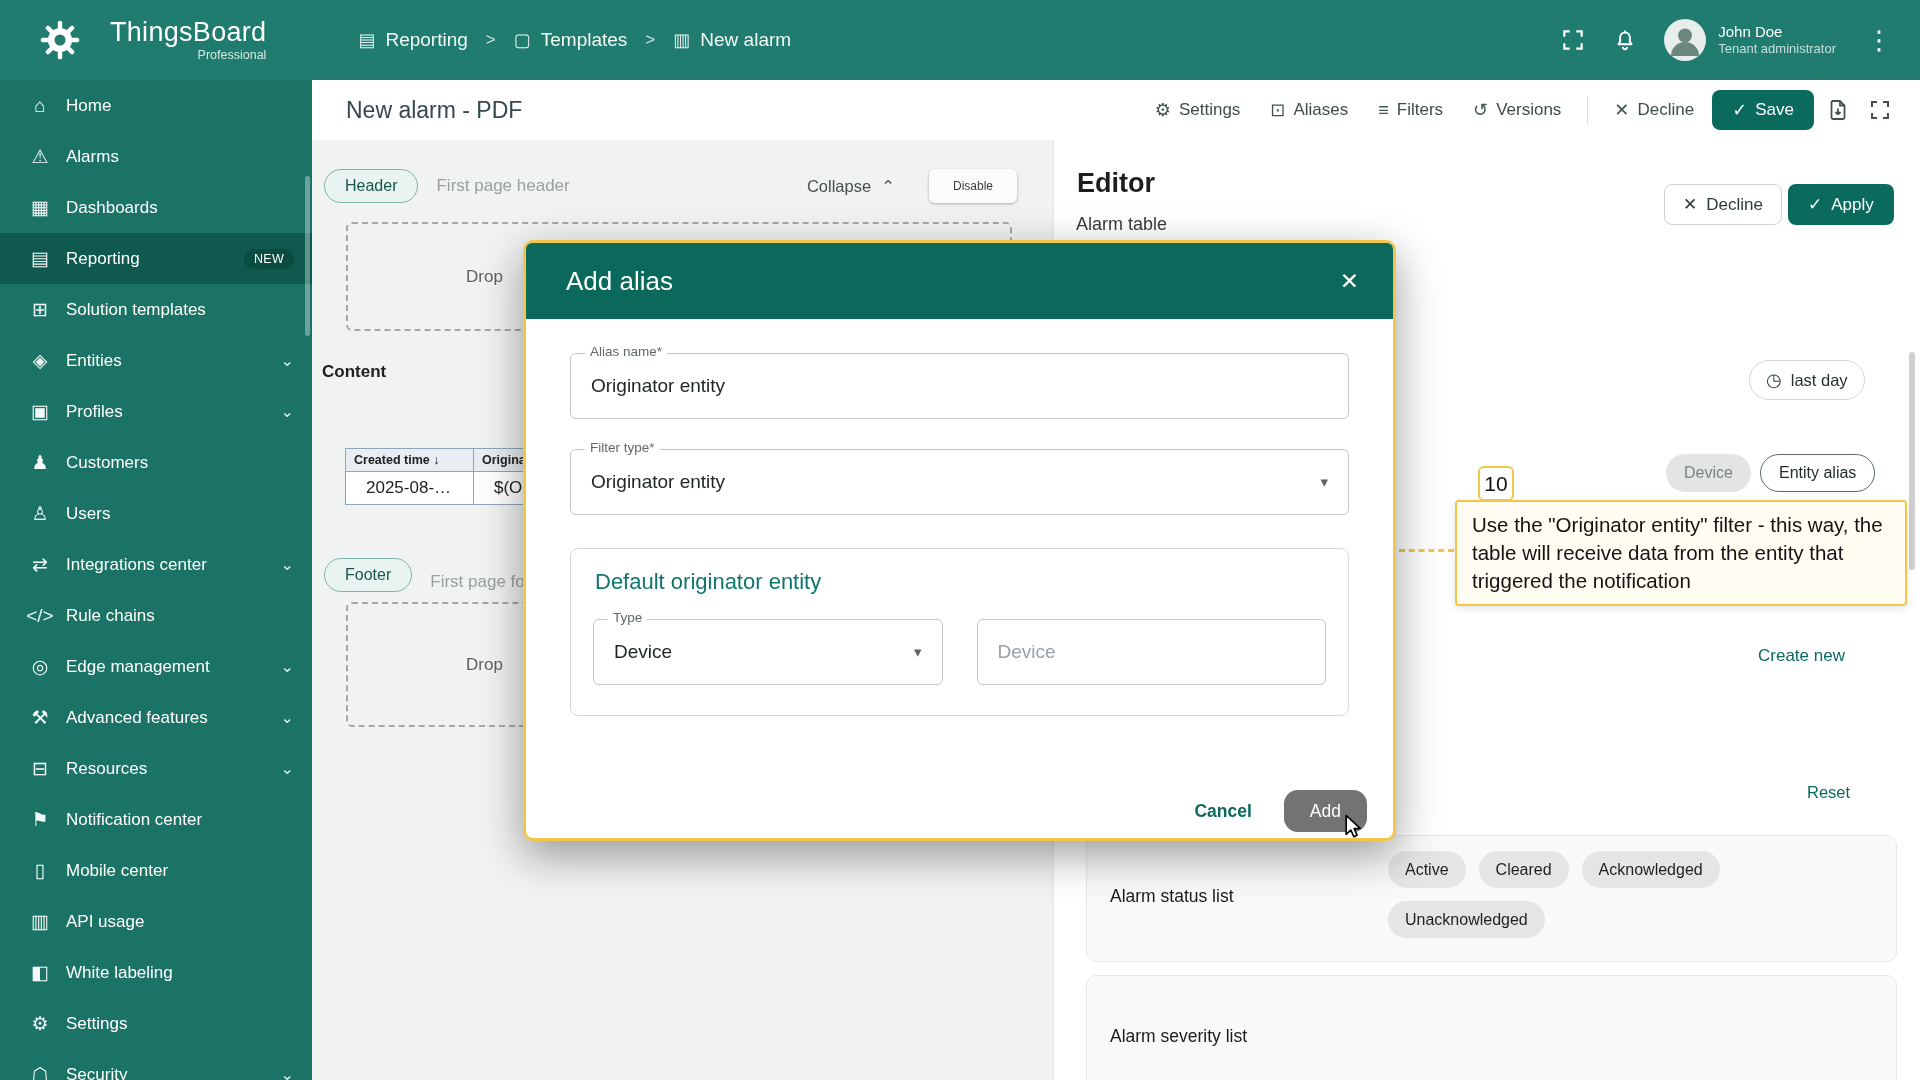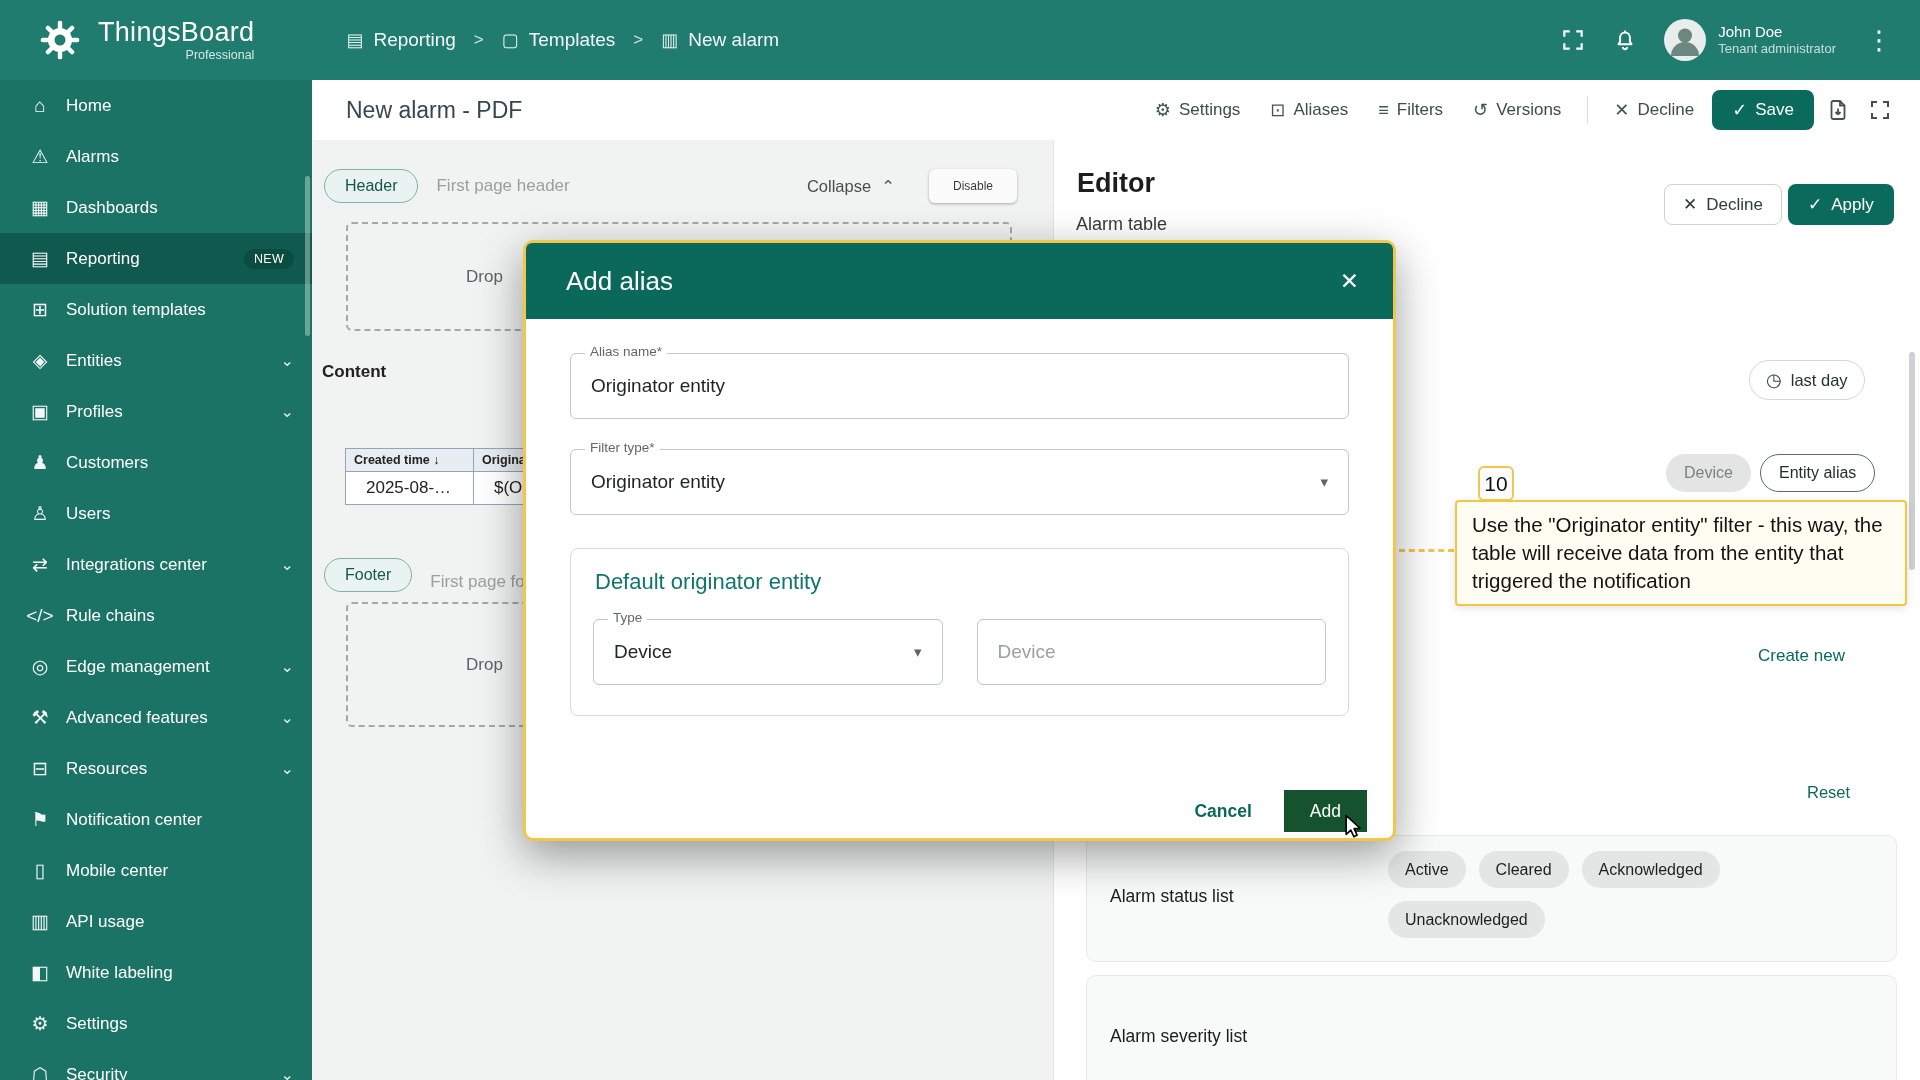--- a/index.html
+++ b/index.html
@@ -2,21 +2,21 @@
 <html><head>
 <meta charset="utf-8">
 <style>
   *{margin:0;padding:0;box-sizing:border-box}
   html,body{width:1920px;height:1080px;overflow:hidden;background:#fff;
     font-family:"Liberation Sans",sans-serif;color:#222}
 
   
   .topbar{position:absolute;left:0;top:0;width:1920px;height:80px;background:#1f7c6e;
     display:flex;align-items:center;color:#fff;z-index:30}
-  .logo-wrap{margin-left:38px;display:flex;align-items:center;gap:16px}
+  .logo-wrap{margin-left:38px;display:flex;align-items:center;gap:28px}
   .brand-col{display:flex;flex-direction:column;line-height:1}
   .brand{font-size:27px;font-weight:500;letter-spacing:.3px}
   .brand-sub{font-size:12.5px;color:rgba(255,255,255,.82);text-align:right;margin-top:3px}
   .breadcrumb{margin-left:92px;display:flex;align-items:center;gap:14px;font-size:19px}
   .bc-item{display:flex;align-items:center;gap:10px;color:rgba(255,255,255,.95)}
   .bc-glyph{font-size:18px;opacity:.92}
   .bc-sep{font-size:17px;opacity:.8;padding:0 4px}
   .topbar-right{margin-left:auto;display:flex;align-items:center;gap:26px;margin-right:24px}
   .user-block{display:flex;align-items:center;gap:12px}
   .user-texts{display:flex;flex-direction:column;line-height:1.25}
@@ -134,21 +134,21 @@
     color:#1f2426;cursor:pointer}
   .mcaret{margin-left:auto;color:#5f6368;font-size:15px}
   .group{margin-top:33px;height:168px;border:1px solid #d7dadb;border-radius:8px;position:relative}
   .group-label{position:absolute;left:24px;top:20px;font-size:22px;color:#0f766e}
   .group-row{position:absolute;left:22px;right:22px;top:70px;display:flex;gap:34px}
   .group-row .mfield{flex:1}
   .modal-footer{display:flex;justify-content:flex-end;align-items:center;gap:32px;
     margin-top:74px;margin-right:-18px}
   .btn-cancel{color:#0a695a;font-size:17.5px;font-weight:600;background:none;border:none;
     cursor:pointer;font-family:inherit}
-  .btn-add{height:42px;padding:0 26px;background:#14532d;color:#fff;border:none;border-radius:0;
+  .btn-add{height:42px;padding:0 26px;background:#737373;color:#fff;border:none;border-radius:14px;
     font-size:17.5px;font-weight:500;display:flex;align-items:center;cursor:pointer;font-family:inherit}
 
   
   .conn{position:absolute;left:1399px;top:549px;width:55px;border-top:3px dashed #f2c64a;z-index:99}
   .step-badge{position:absolute;left:1478px;top:466px;width:36px;height:35px;background:#fff;
     border:2.5px solid #f2c64a;border-radius:6px;display:flex;align-items:center;
     justify-content:center;font-size:21px;color:#111;z-index:110}
   .tooltip{position:absolute;left:1455px;top:500px;width:452px;background:#fffdf2;
     border:2.5px solid #f2c64a;border-radius:4px;padding:9px 15px;font-size:20.5px;
     line-height:1.37;color:#131313;z-index:108;box-shadow:0 2px 8px rgba(0,0,0,.12)}

